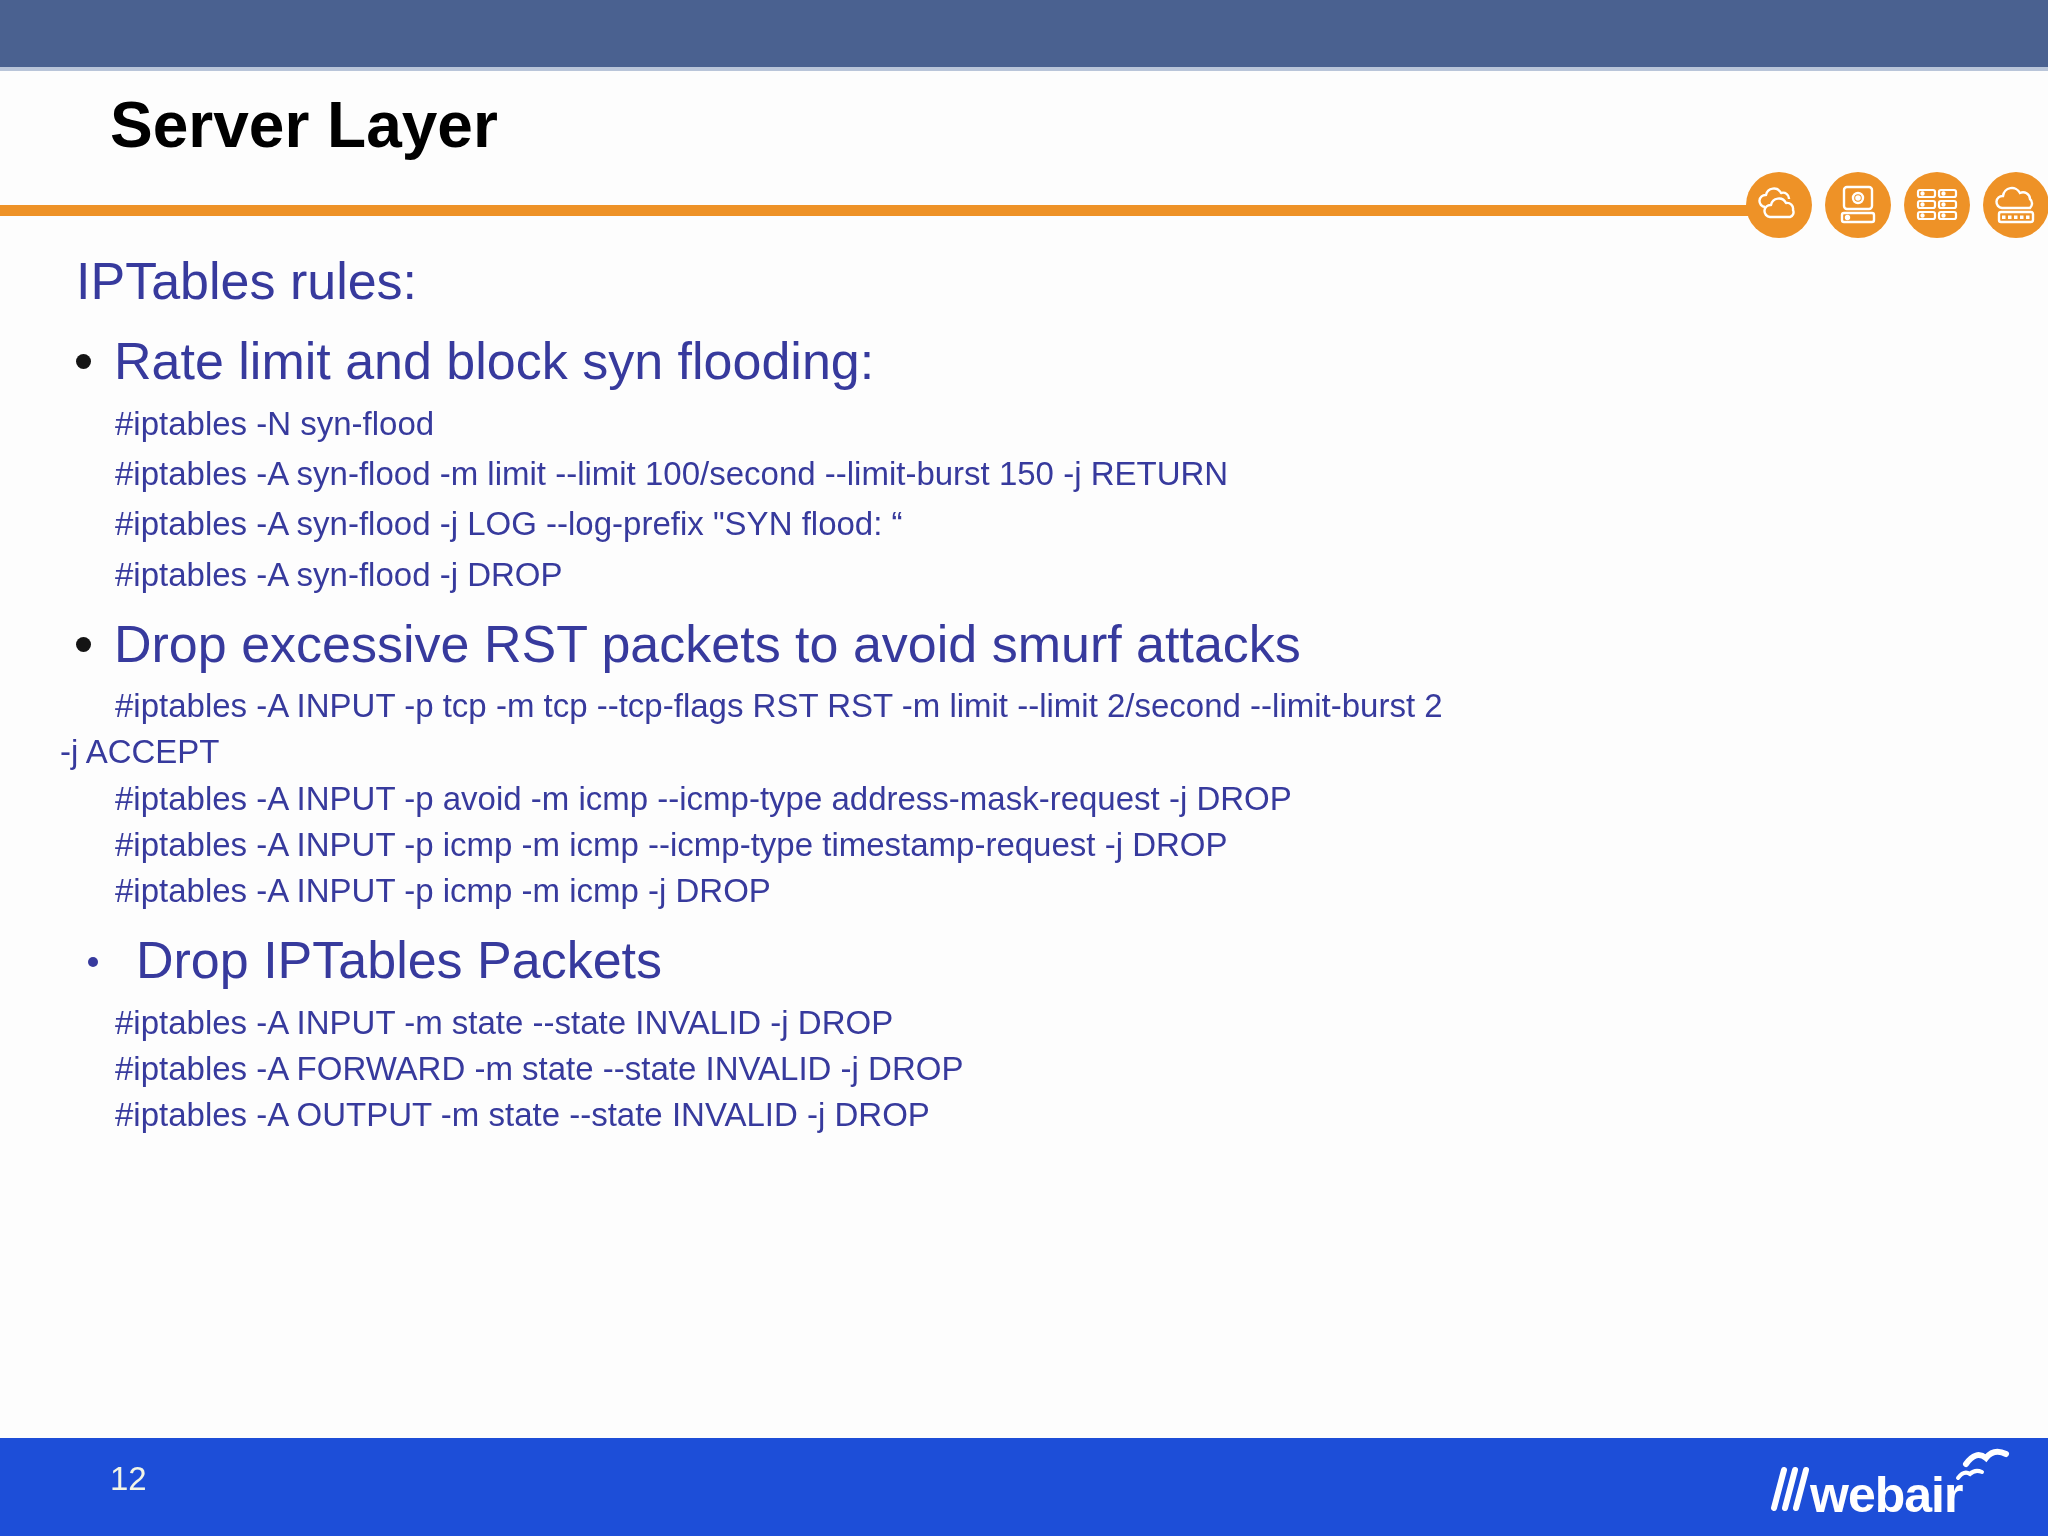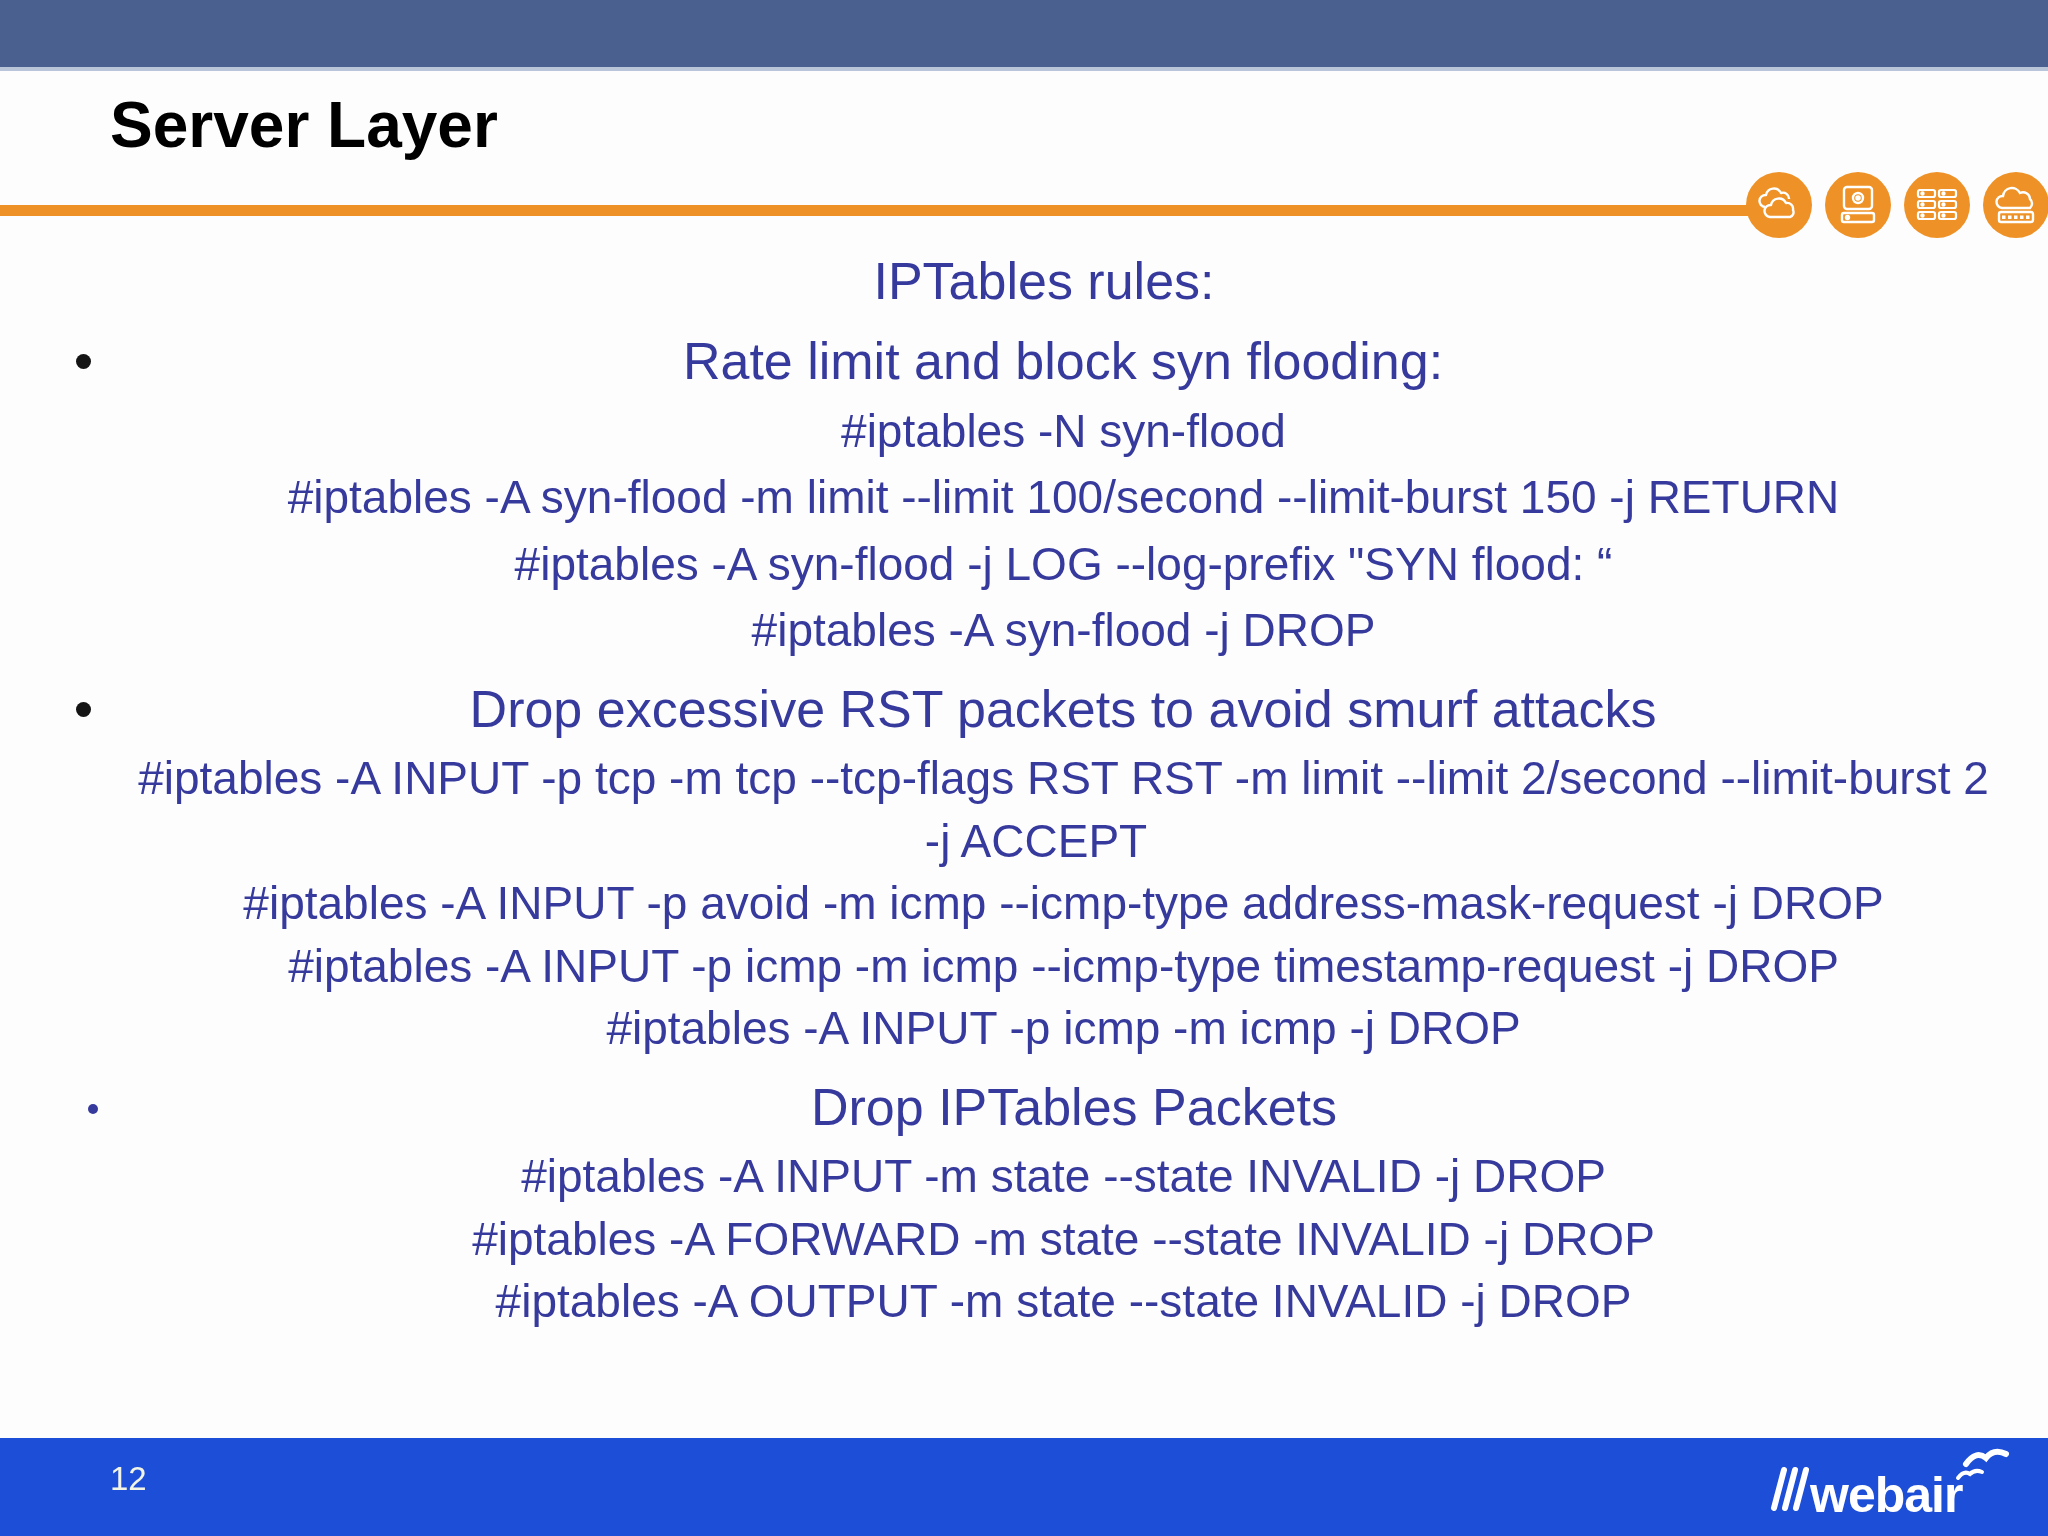--- a/index.html
+++ b/index.html
@@ -25,37 +25,36 @@
   }
   .icon-circle {
     width:66px; height:66px; border-radius:50%; background:#ee9227;
     display:flex; align-items:center; justify-content:center;
   }
   .icon-circle svg { display:block; }
 
   .content {
     position:absolute; left:60px; top:250px; width:1952px;
     color:#373a9d;
-    text-align:center;
   }
   .intro { font-size:52px; line-height:1.2; margin:0 0 0 16px; }
   .section-heading {
     font-size:52px; line-height:1.2; margin:18px 0 10px 16px;
     position:relative; padding-left:38px;
   }
   .section-heading.large::before {
     content:""; position:absolute; left:0; top:24px;
     width:15px; height:15px; border-radius:50%; background:#141414;
   }
   .section-heading.small { padding-left:60px; }
   .section-heading.small::before {
     content:""; position:absolute; left:12px; top:28px;
     width:10px; height:10px; border-radius:50%; background:#373a9d;
   }
-  .code-line { font-size:46px; line-height:1.25; margin:3px 0 9px 55px; }
+  .code-line { font-size:33px; line-height:1.25; margin:3px 0 9px 55px; }
   .section.tight .code-line { margin-top:5px; margin-bottom:5px; }
   .code-line.no-indent { margin-left:0; }
 
   .footer {
     position:absolute; left:0; top:1438px; width:2048px; height:98px;
     background:#1d4ed8;
   }
   .page-num {
     position:absolute; left:110px; top:22px;
     font-size:33px; color:#f2f5e6;

